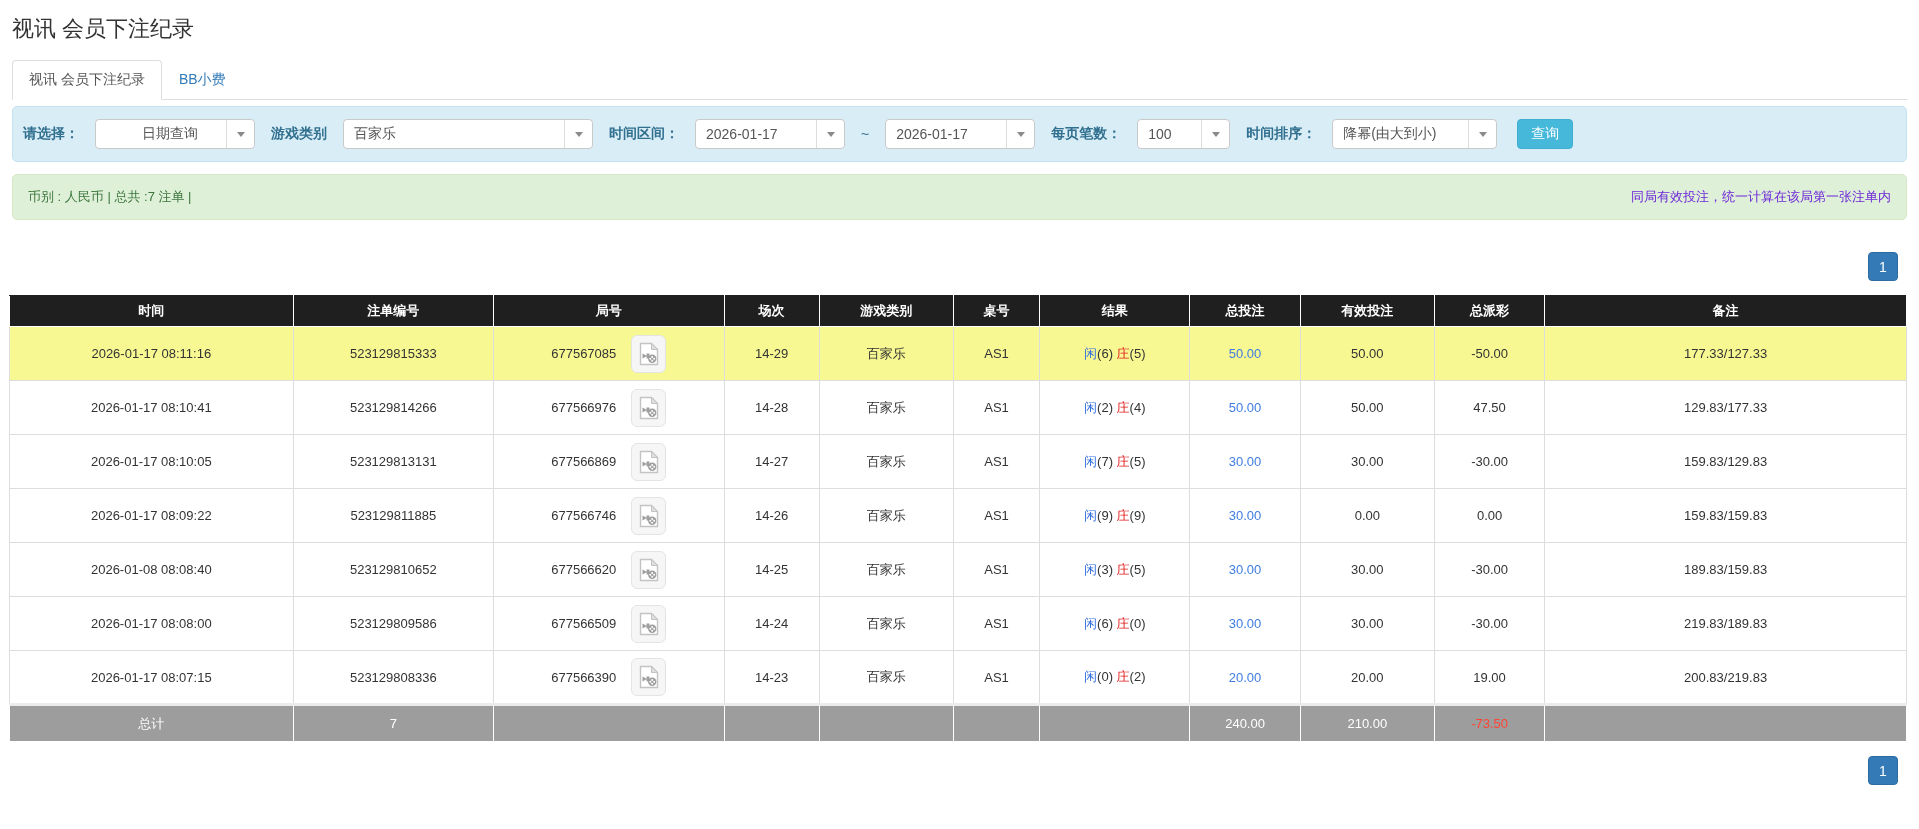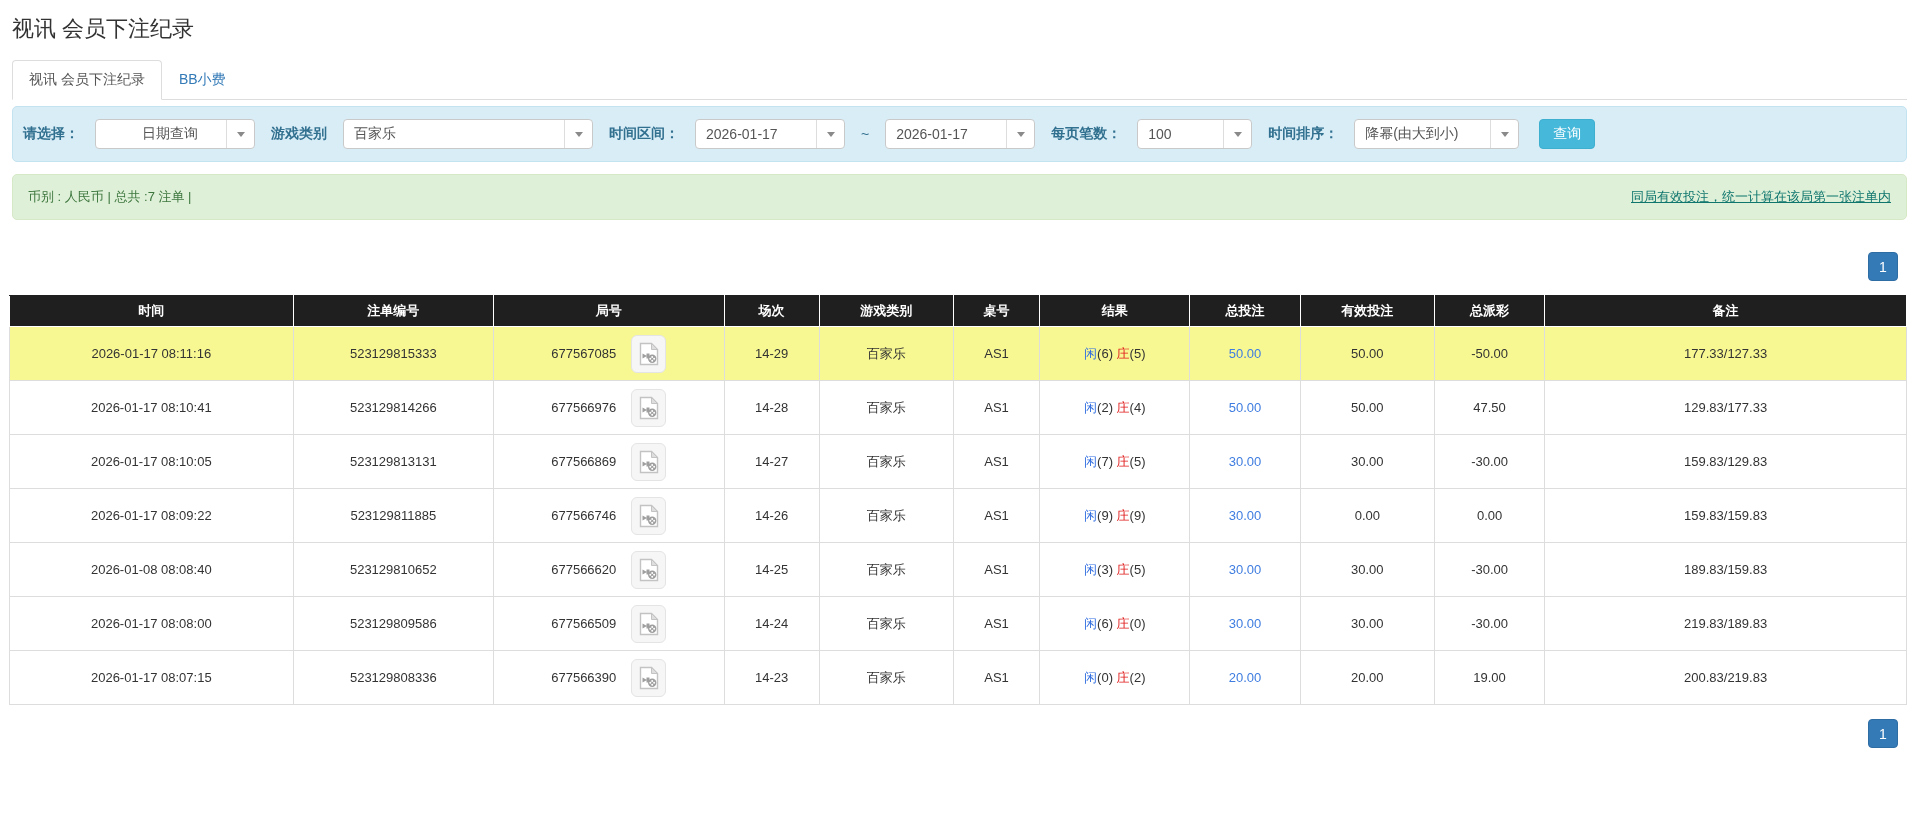--- a/index.html
+++ b/index.html
@@ -27,34 +27,34 @@
   .select {
     background:#fff; border:1px solid #c9c9c9; border-radius:4px; height:30px;
     display:flex; align-items:center; font-size:14px; color:#555; cursor:pointer;
   }
   .select .val { padding:0 10px; flex:1; white-space:nowrap; overflow:hidden; text-align:left; }
   .select .arrow {
     width:28px; align-self:stretch; border-left:1px solid #ddd;
     display:flex; align-items:center; justify-content:center;
   }
   .caret { width:0; height:0; border-left:4px solid transparent; border-right:4px solid transparent; border-top:5px solid #8a8a8a; }
-  .w160 { width:160px;padding-left:36px; } .w250 { width:250px; } .w150 { width:150px; } .w115 { width:115px; } .w165 { width:165px; }
+  .w160 { width:160px;padding-left:36px; } .w250 { width:250px; } .w150 { width:150px; } .w115 { width:93px; } .w165 { width:165px; }
   .btn-query {
     background:#46b8da; color:#fff; border:1px solid #3fafd0; border-radius:4px;
     height:30px; padding:0 13px; font-size:14px; margin-left:4px;
     font-family:"Liberation Sans", sans-serif; cursor:pointer;
   }
 
   
   .summary-bar {
     margin:12px 12px 0; background:#dff0d8; border:1px solid #d6e9c6; border-radius:5px;
     padding:13px 15px; display:flex; justify-content:space-between; align-items:center; font-size:13px;
   }
   .summary-left { color:#3c763d; }
-  .summary-right { color:#0f766e;text-decoration:underline; }
+  .summary-right { color:#6d28d9; }
 
   
   .pagination-top { display:flex; justify-content:flex-end; margin:32px 21px 14px 0; }
   .pagination-bottom { display:flex; justify-content:flex-end; margin:14px 21px 0 0; }
   .page-btn {
     min-width:30px; height:29px; background:#337ab7; color:#fff; border:1px solid #2e6da4;
     border-radius:4px; display:flex; align-items:center; justify-content:center;
     font-size:14px; cursor:pointer;
   }
 
@@ -372,18 +372,31 @@
           </span></td>
         <td>14-23</td>
         <td>百家乐</td>
         <td>AS1</td>
         <td><span class="result-player">闲</span><span class="result-num">(0)</span> <span class="result-banker">庄</span><span class="result-num">(2)</span></td>
         <td><span class="amount-link">20.00</span></td>
         <td>20.00</td>
         <td>19.00</td>
         <td>200.83/219.83</td>
       </tr>
+      <tr class="footer-row total-row">
+        <td>总计</td>
+        <td>7</td>
+        <td></td>
+        <td></td>
+        <td></td>
+        <td></td>
+        <td></td>
+        <td>240.00</td>
+        <td>210.00</td>
+        <td class="neg-cell">-73.50</td>
+        <td></td>
+      </tr>
     </tbody>
 </table>
 
 <div class="pagination-bottom">
   <div class="page-btn">1</div>
 </div>
 
 </body></html>

